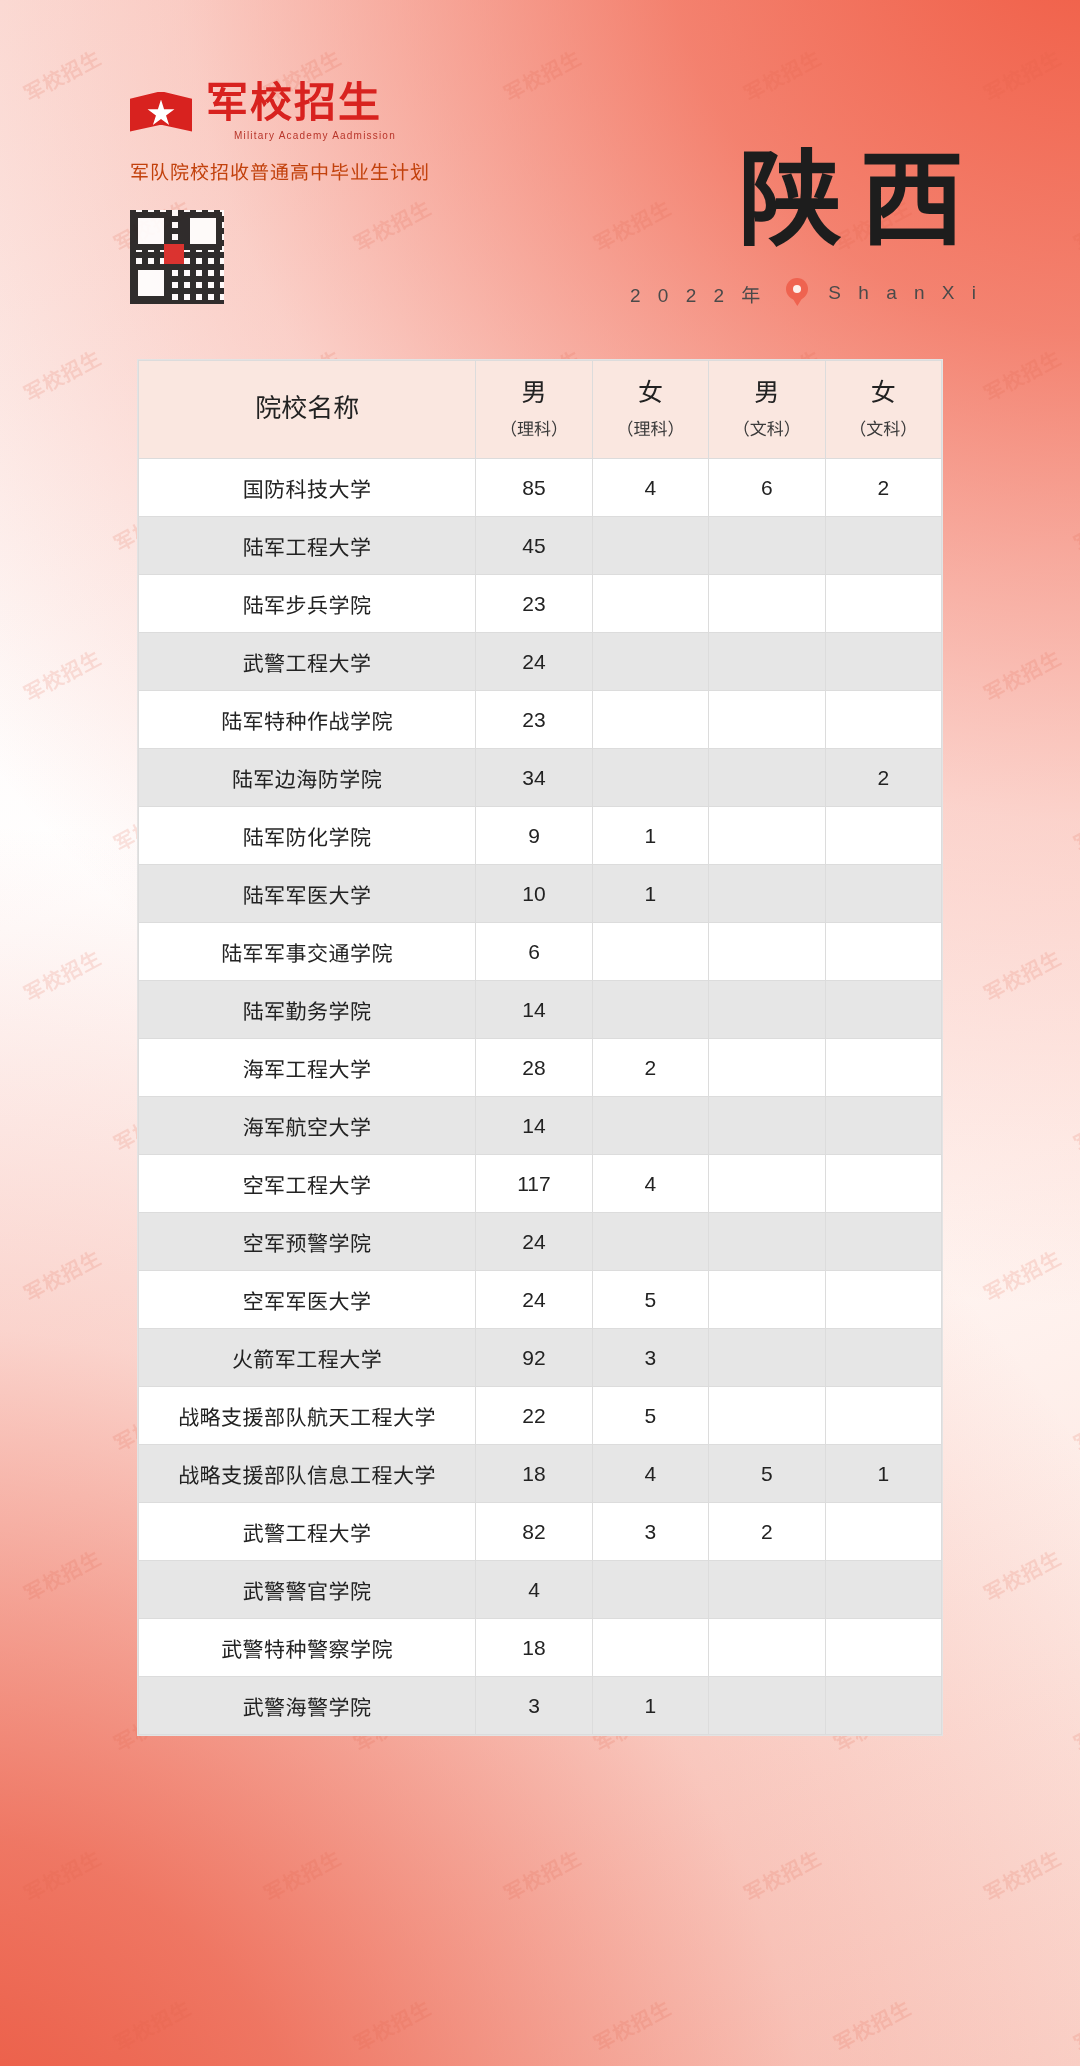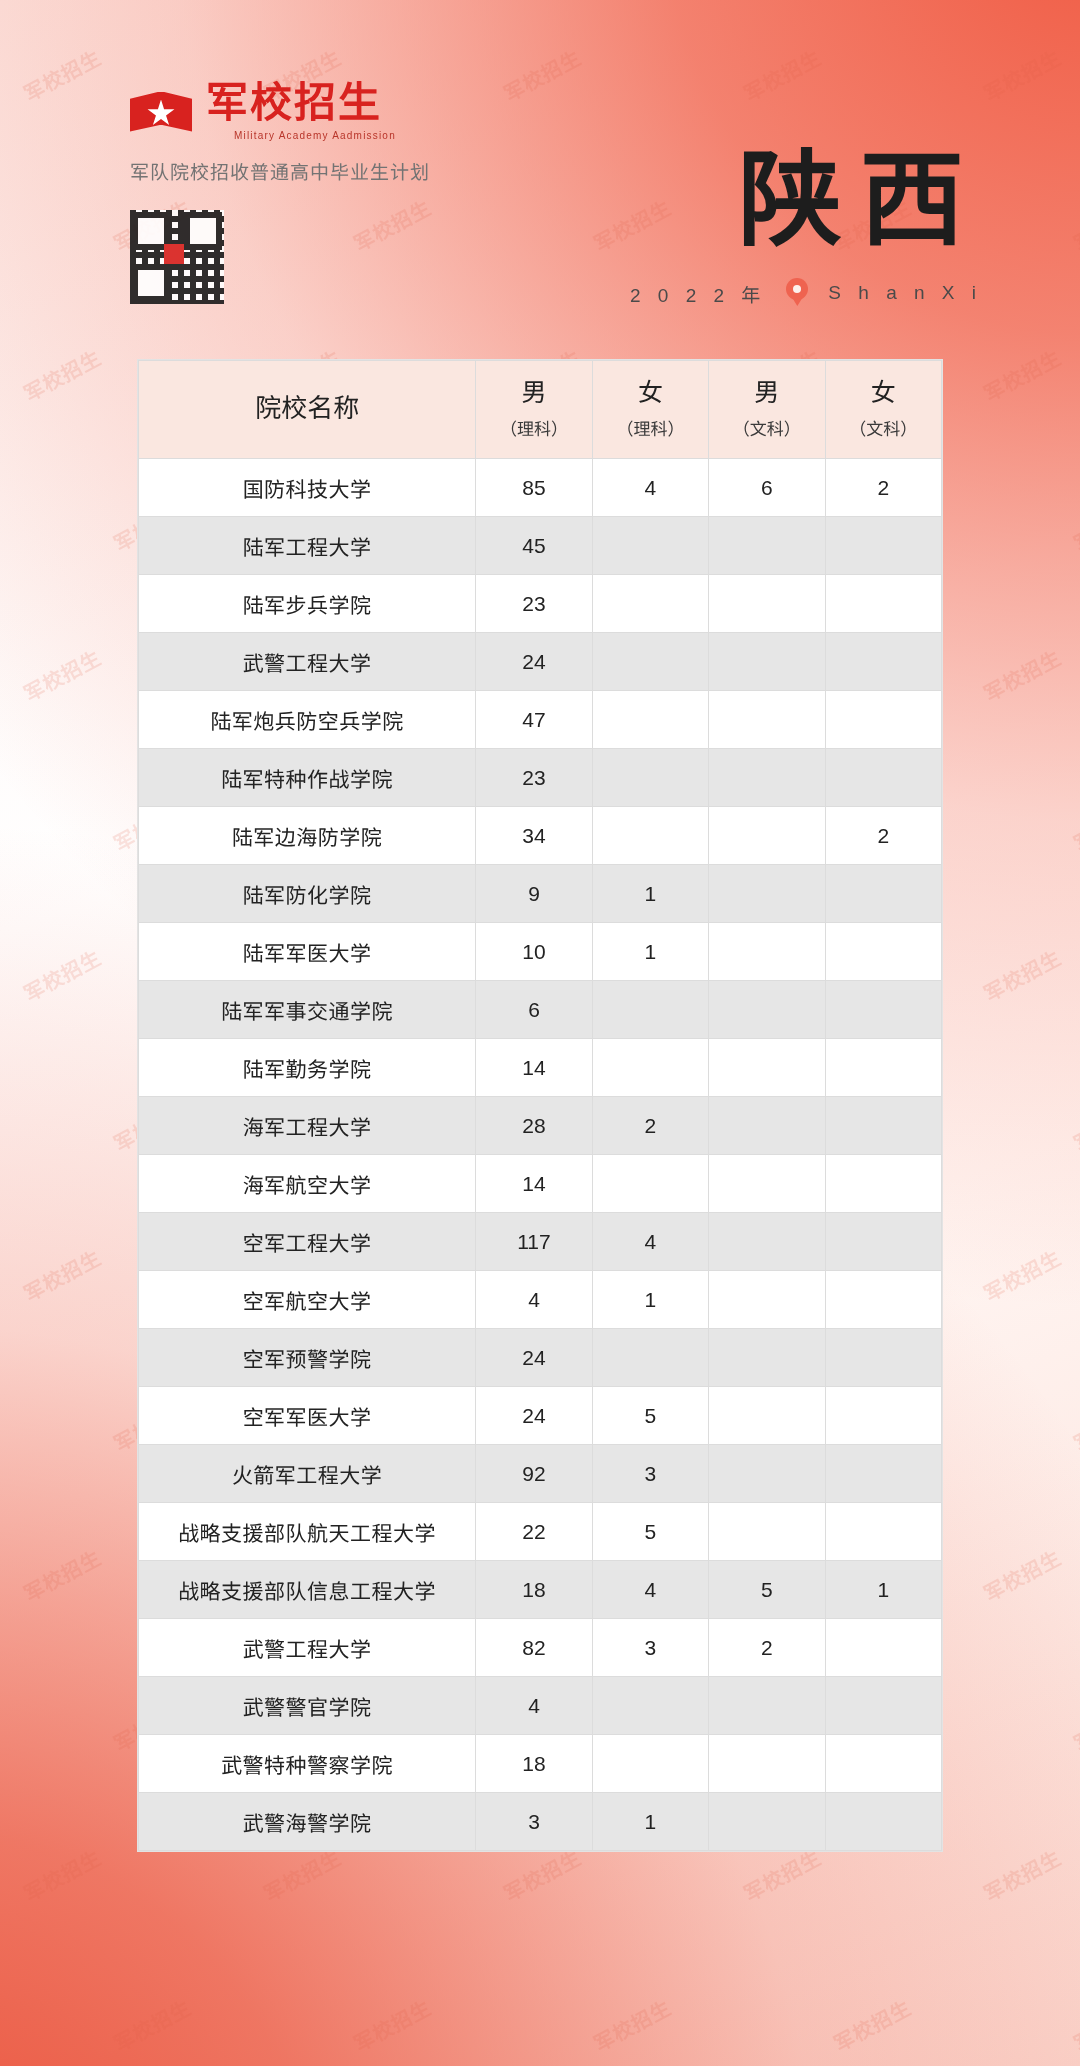--- a/index.html
+++ b/index.html
@@ -101,21 +101,21 @@
     color: #b8352a;
     letter-spacing: 1.2px;
     margin-top: 6px;
     font-family: "Liberation Sans", sans-serif;
     padding-left: 28px;
   }
   .logo-block { display: flex; flex-direction: column; }
   .header-tagline {
     margin-top: 16px;
     font-size: 19px;
-    color: #737373;
+    color: #c2410c;
     letter-spacing: 1px;
   }
 
   .qr {
     margin-top: 26px;
     width: 94px;
     height: 94px;
     background-color: #ffffff;
     background-image:
       repeating-linear-gradient(90deg, #1b1b1b 0 6px, transparent 6px 12px),
@@ -419,27 +419,20 @@
               <td></td>
             </tr>
             <tr>
               <td class="school">武警工程大学</td>
               <td>24</td>
               <td></td>
               <td></td>
               <td></td>
             </tr>
             <tr>
-              <td class="school">陆军炮兵防空兵学院</td>
-              <td>47</td>
-              <td></td>
-              <td></td>
-              <td></td>
-            </tr>
-            <tr>
               <td class="school">陆军特种作战学院</td>
               <td>23</td>
               <td></td>
               <td></td>
               <td></td>
             </tr>
             <tr>
               <td class="school">陆军边海防学院</td>
               <td>34</td>
               <td></td>
@@ -485,27 +478,20 @@
               <td class="school">海军航空大学</td>
               <td>14</td>
               <td></td>
               <td></td>
               <td></td>
             </tr>
             <tr>
               <td class="school">空军工程大学</td>
               <td>117</td>
               <td>4</td>
-              <td></td>
-              <td></td>
-            </tr>
-            <tr>
-              <td class="school">空军航空大学</td>
-              <td>4</td>
-              <td>1</td>
               <td></td>
               <td></td>
             </tr>
             <tr>
               <td class="school">空军预警学院</td>
               <td>24</td>
               <td></td>
               <td></td>
               <td></td>
             </tr>

